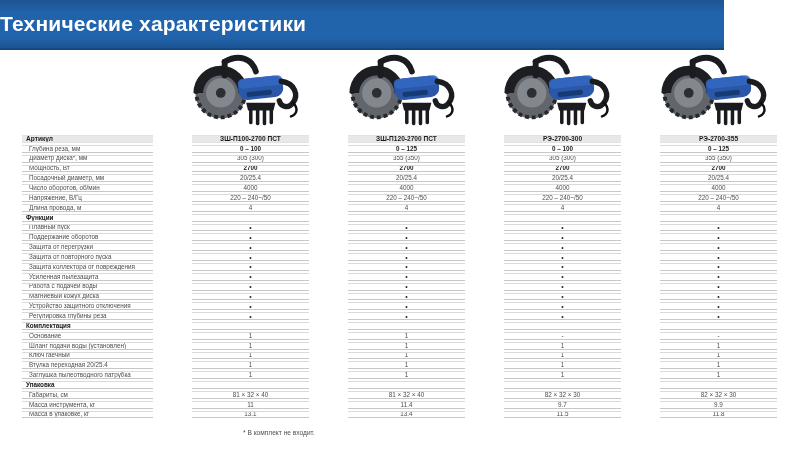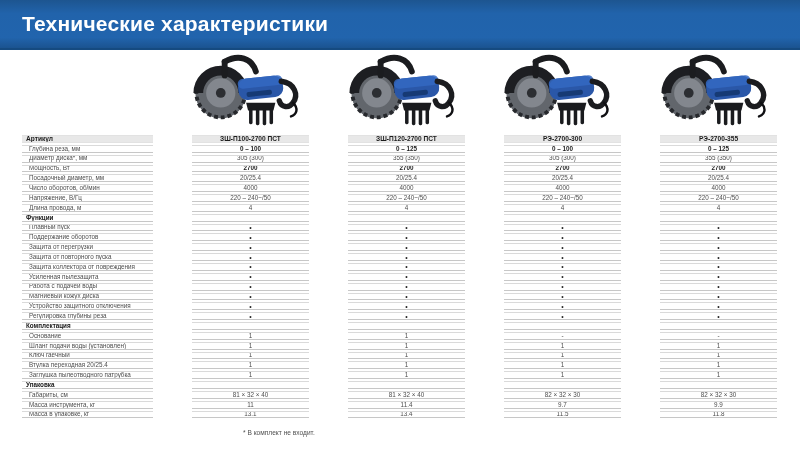--- a/index.html
+++ b/index.html
@@ -1,24 +1,24 @@
 <!DOCTYPE html>
 <html><head>
 <meta charset="utf-8">
 <style>
   html,body { margin:0; padding:0; }
   body {
     width:800px; height:450px; position:relative; overflow:hidden;
     background:#ffffff; font-family:"Liberation Sans", sans-serif;
   }
   .titlebar {
-    position:absolute; left:0; top:0; width:800px; height:50px; box-sizing:border-box;
+    position:absolute; left:0; top:0; width:724px; height:50px; box-sizing:border-box;
     background:linear-gradient(180deg,#1d5590 0%, #2163ab 28%, #2164ad 78%, #1b5390 100%);
     border-bottom:2px solid #154a80;
-    display:flex; align-items:center; padding-left:22px;
+    display:flex; align-items:center; 
   }
   .titlebar h1 { margin:0; color:#ffffff; font-size:21px; font-weight:bold; letter-spacing:.2px; }
 
   .product-img { position:absolute; top:52px; width:130px; height:80px; }
 
   .spec-table {
     position:absolute; left:22px; top:134px; width:755px;
     display:grid;
     grid-template-columns:131px 117px 117px 117px 117px;
     column-gap:39px;

